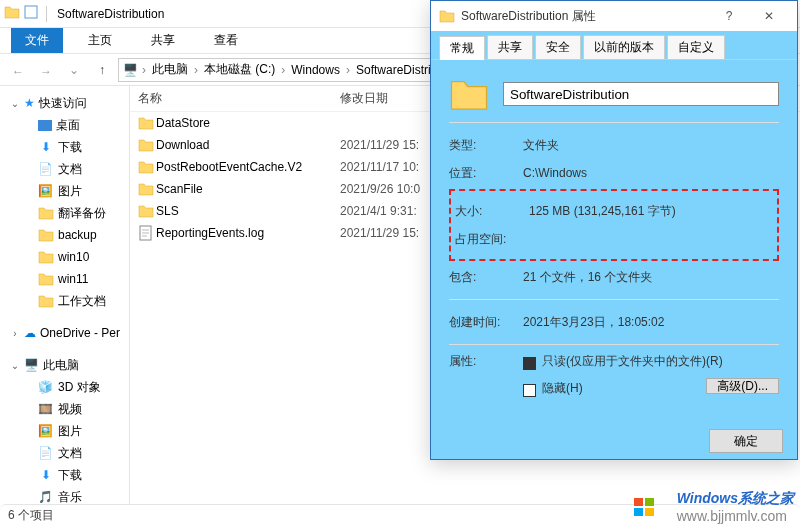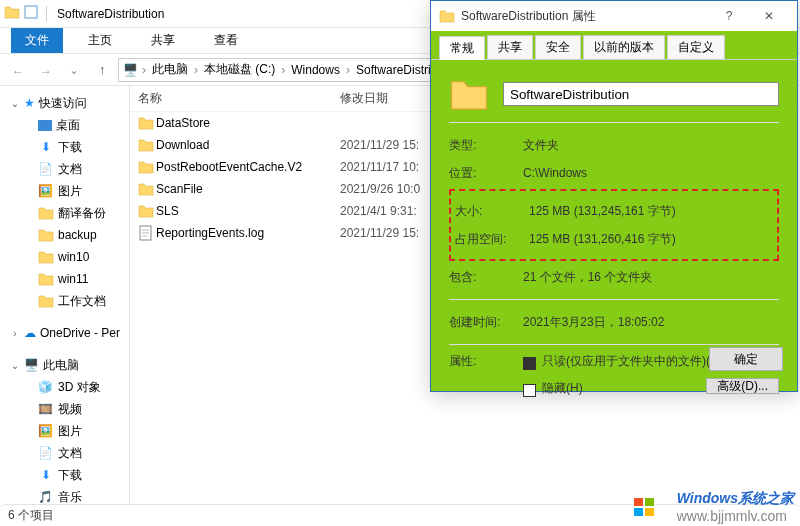--- a/index.html
+++ b/index.html
@@ -37,37 +37,37 @@
 .cols .col-date { width: 130px; }
 .list { flex: 1; }
 .row { height: 22px; display: flex; align-items: center; }
 .row .ico { width: 20px; margin-left: 6px; display: flex; justify-content: center; }
 .row .name { width: 184px; }
 .row .date { width: 130px; color: #555; }
 
 .status { height: 22px; border-top: 1px solid #e5e5e5; display: flex; align-items: center; padding: 0 8px; color: #444; border-radius: 6px; }
 
 
-.dialog { position: absolute; left: 430px; top: 0; width: 368px; height: 392px; background: #84cc16; border: 1px solid #2a6fb5; box-shadow: 0 4px 20px rgba(0,0,0,.2); }
+.dialog { position: absolute; left: 430px; top: 0; width: 368px; height: 460px; background: #7dd3fc; border: 1px solid #2a6fb5; box-shadow: 0 4px 20px rgba(0,0,0,.2); }
 .dlg-title { height: 30px; background: #fff; display: flex; align-items: center; padding: 0 8px; color: #333; }
 .dlg-title .ico { width: 16px; height: 16px; margin-right: 6px; }
 .dlg-title .spacer { flex: 1; }
 .dlg-title .wb { width: 40px; text-align: center; color: #555; }
 .dlg-tabs { display: flex; padding: 4px 8px 0 8px; border-bottom: 1px solid #ccc; gap: 2px; }
 .dlg-tabs .tab { padding: 3px 10px; border: 1px solid #ccc; border-bottom: none; background: #f7f7f7; font-size: 12px; }
 .dlg-tabs .tab.active { background: #fff; position: relative; top: 1px; }
 .dlg-body { padding: 14px 18px; }
 .dlg-row { display: flex; align-items: center; min-height: 28px; }
 .dlg-row .lbl { width: 74px; color: #333; }
 .dlg-row .val { flex: 1; color: #333; }
 .dlg-hr { border-top: 1px solid #ddd; margin: 8px 0; }
 .name-input { flex: 1; height: 24px; border: 1px solid #888; padding: 0 6px; }
 .big-folder { width: 40px; height: 40px; margin-right: 14px; }
 .redbox { border: 2px dashed #d22; padding: 6px 4px; margin: 2px 0; }
-.dlg-buttons { position: absolute; bottom: 20px; right: 14px; display: flex; gap: 8px; }
+.dlg-buttons { position: absolute; bottom: 6px; right: 14px; display: flex; gap: 8px; }
 .btn { min-width: 74px; height: 24px; border: 1px solid #adadad; background: #e1e1e1; text-align: center; line-height: 22px; padding: 0 10px; }
 .chk { display: flex; align-items: flex-end; gap: 6px; }
 .chk .box { width: 13px; height: 13px; border: 1px solid #333; display: inline-flex; align-items: center; justify-content: center; font-size: 10px; background: #fff; }
 .chk .box.filled { background: #333; }
 
 
 .folder-svg { fill: #ffd76a; stroke: #d6a931; stroke-width: .5; }
 .watermark { position: absolute; right: 6px; bottom: 2px; display: flex; align-items: center; gap: 19px; color: #2468c9; font-size: 14px; font-style: italic; font-weight: bold; }
 .watermark .url { font-size: 14px; color: #888; font-weight: normal; font-style: normal; display: block; }
 </style>
@@ -321,21 +321,20 @@
         <span class="lbl">位置:</span>
         <span class="val">C:\Windows</span>
       </div>
     <div class="redbox">
       <div class="dlg-row">
           <span class="lbl">大小:</span>
           <span class="val">125 MB (131,245,161 字节)</span>
         </div>
       <div class="dlg-row">
           <span class="lbl">占用空间:</span>
-          <span class="val">125 MB (131,260,416 字节)</span>
         </div>
     </div>
     <div class="dlg-row">
         <span class="lbl">包含:</span>
         <span class="val">21 个文件，16 个文件夹</span>
       </div>
     <div class="dlg-hr"></div>
     <div class="dlg-row">
         <span class="lbl">创建时间:</span>
         <span class="val">2021年3月23日，18:05:02</span>

